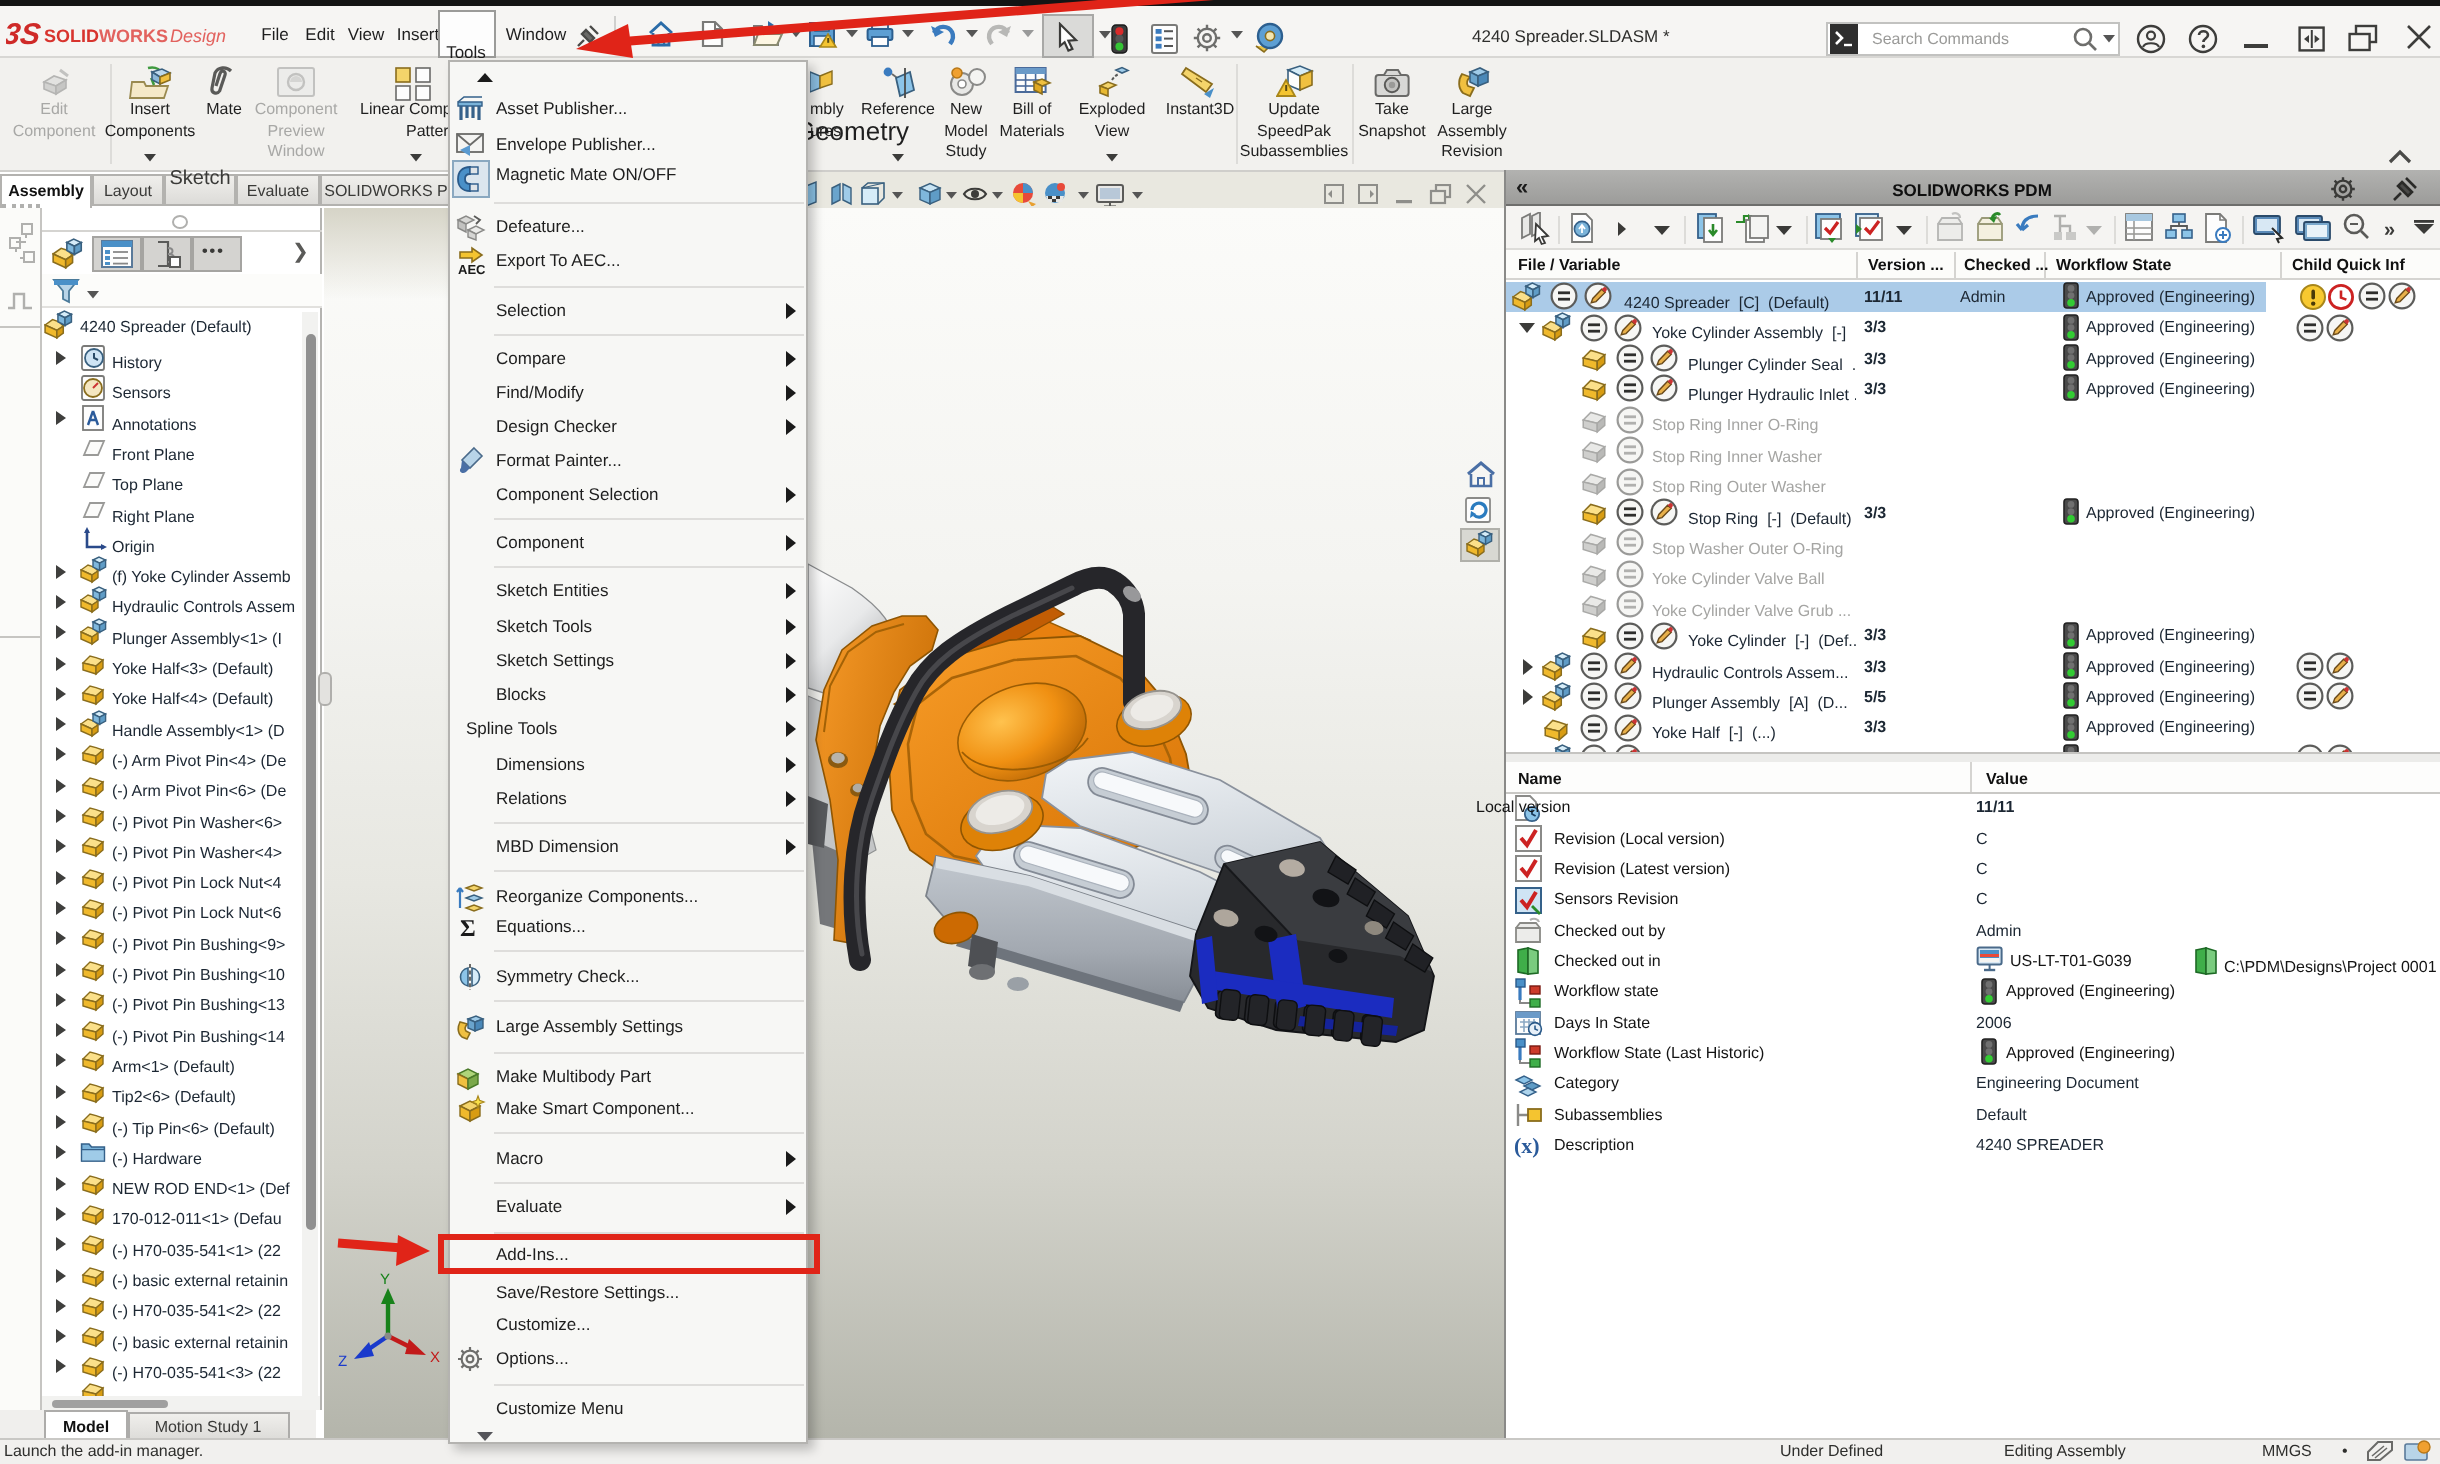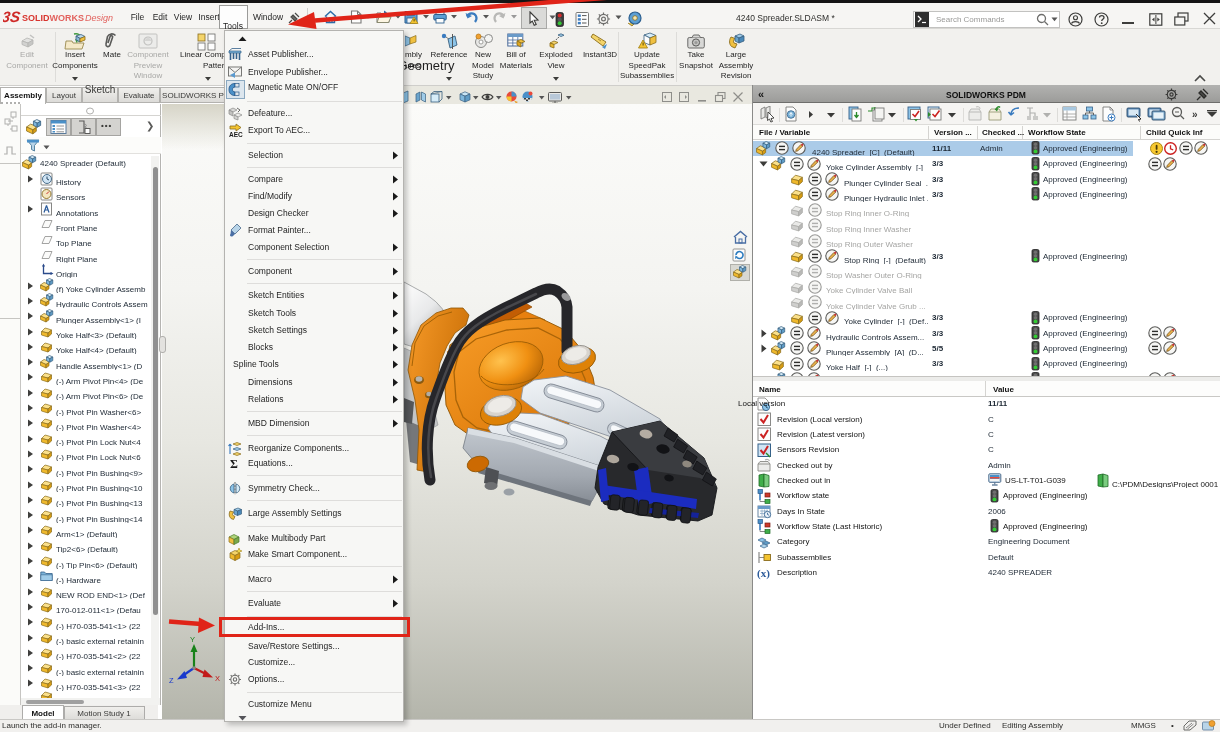--- a/index.html
+++ b/index.html
@@ -1609,21 +1609,21 @@
 <span class="t" style="left:1003px;top:488.2px;color:#141414">Approved (Engineering)</span>
 <svg class="s" style="left:990px;top:519.3px" width="9" height="14" viewBox="0 0 9 14">
     <rect x="1" y="0.5" width="7" height="12.5" rx="1.5" fill="#4a4a4a" stroke="#222" stroke-width="0.8"></rect>
     <circle cx="4.5" cy="3.2" r="1.7" fill="#707070"></circle>
     <circle cx="4.5" cy="6.8" r="1.7" fill="#707070"></circle>
     <circle cx="4.5" cy="10.4" r="1.9" fill="#33cc33"></circle>
   </svg>
 <span class="t" style="left:1003px;top:518.8px;color:#141414">Approved (Engineering)</span>
 <div class="ab" style="left:0;top:719px;width:1220px;height:13px;background:#f1f0ee;border-top:1px solid #c9c8c5"></div>
 <span class="ab" style="left:2px;top:721px;font-size:8px;color:#2e2e2c">Launch the add-in manager.</span>
-<span class="ab" style="left:939px;top:721px;font-size:8px;color:#2e2e2c">Under Defined</span>
+<span class="ab" style="left:890px;top:721px;font-size:8px;color:#2e2e2c">Under Defined</span>
 <span class="ab" style="left:1002px;top:721px;font-size:8px;color:#2e2e2c">Editing Assembly</span>
 <span class="ab" style="left:1131px;top:721px;font-size:8px;color:#2e2e2c">MMGS</span>
 <span class="ab" style="left:1171px;top:721px;font-size:8px;color:#2e2e2c">•</span>
 <svg class="s" style="left:1183px;top:720px" width="15" height="11" viewBox="0 0 15 11">
     <path d="M1,6 L6,1 L13,1 L13,5 L7,10 L1,10 Z" fill="none" stroke="#6a6a68" stroke-width="1"></path>
     <path d="M3,8 L9,3 M4.5,9 L10.5,4" stroke="#6a6a68" stroke-width="0.8"></path>
   </svg>
 <svg class="s" style="left:1202px;top:720px" width="15" height="11" viewBox="0 0 15 11">
     <rect x="0.5" y="2" width="11" height="8" rx="1" fill="#b8d4e8" stroke="#5a7a9a" stroke-width="0.8"></rect>
     <circle cx="10" cy="3.5" r="3" fill="#f0a030" stroke="#b87818" stroke-width="0.7"></circle>

